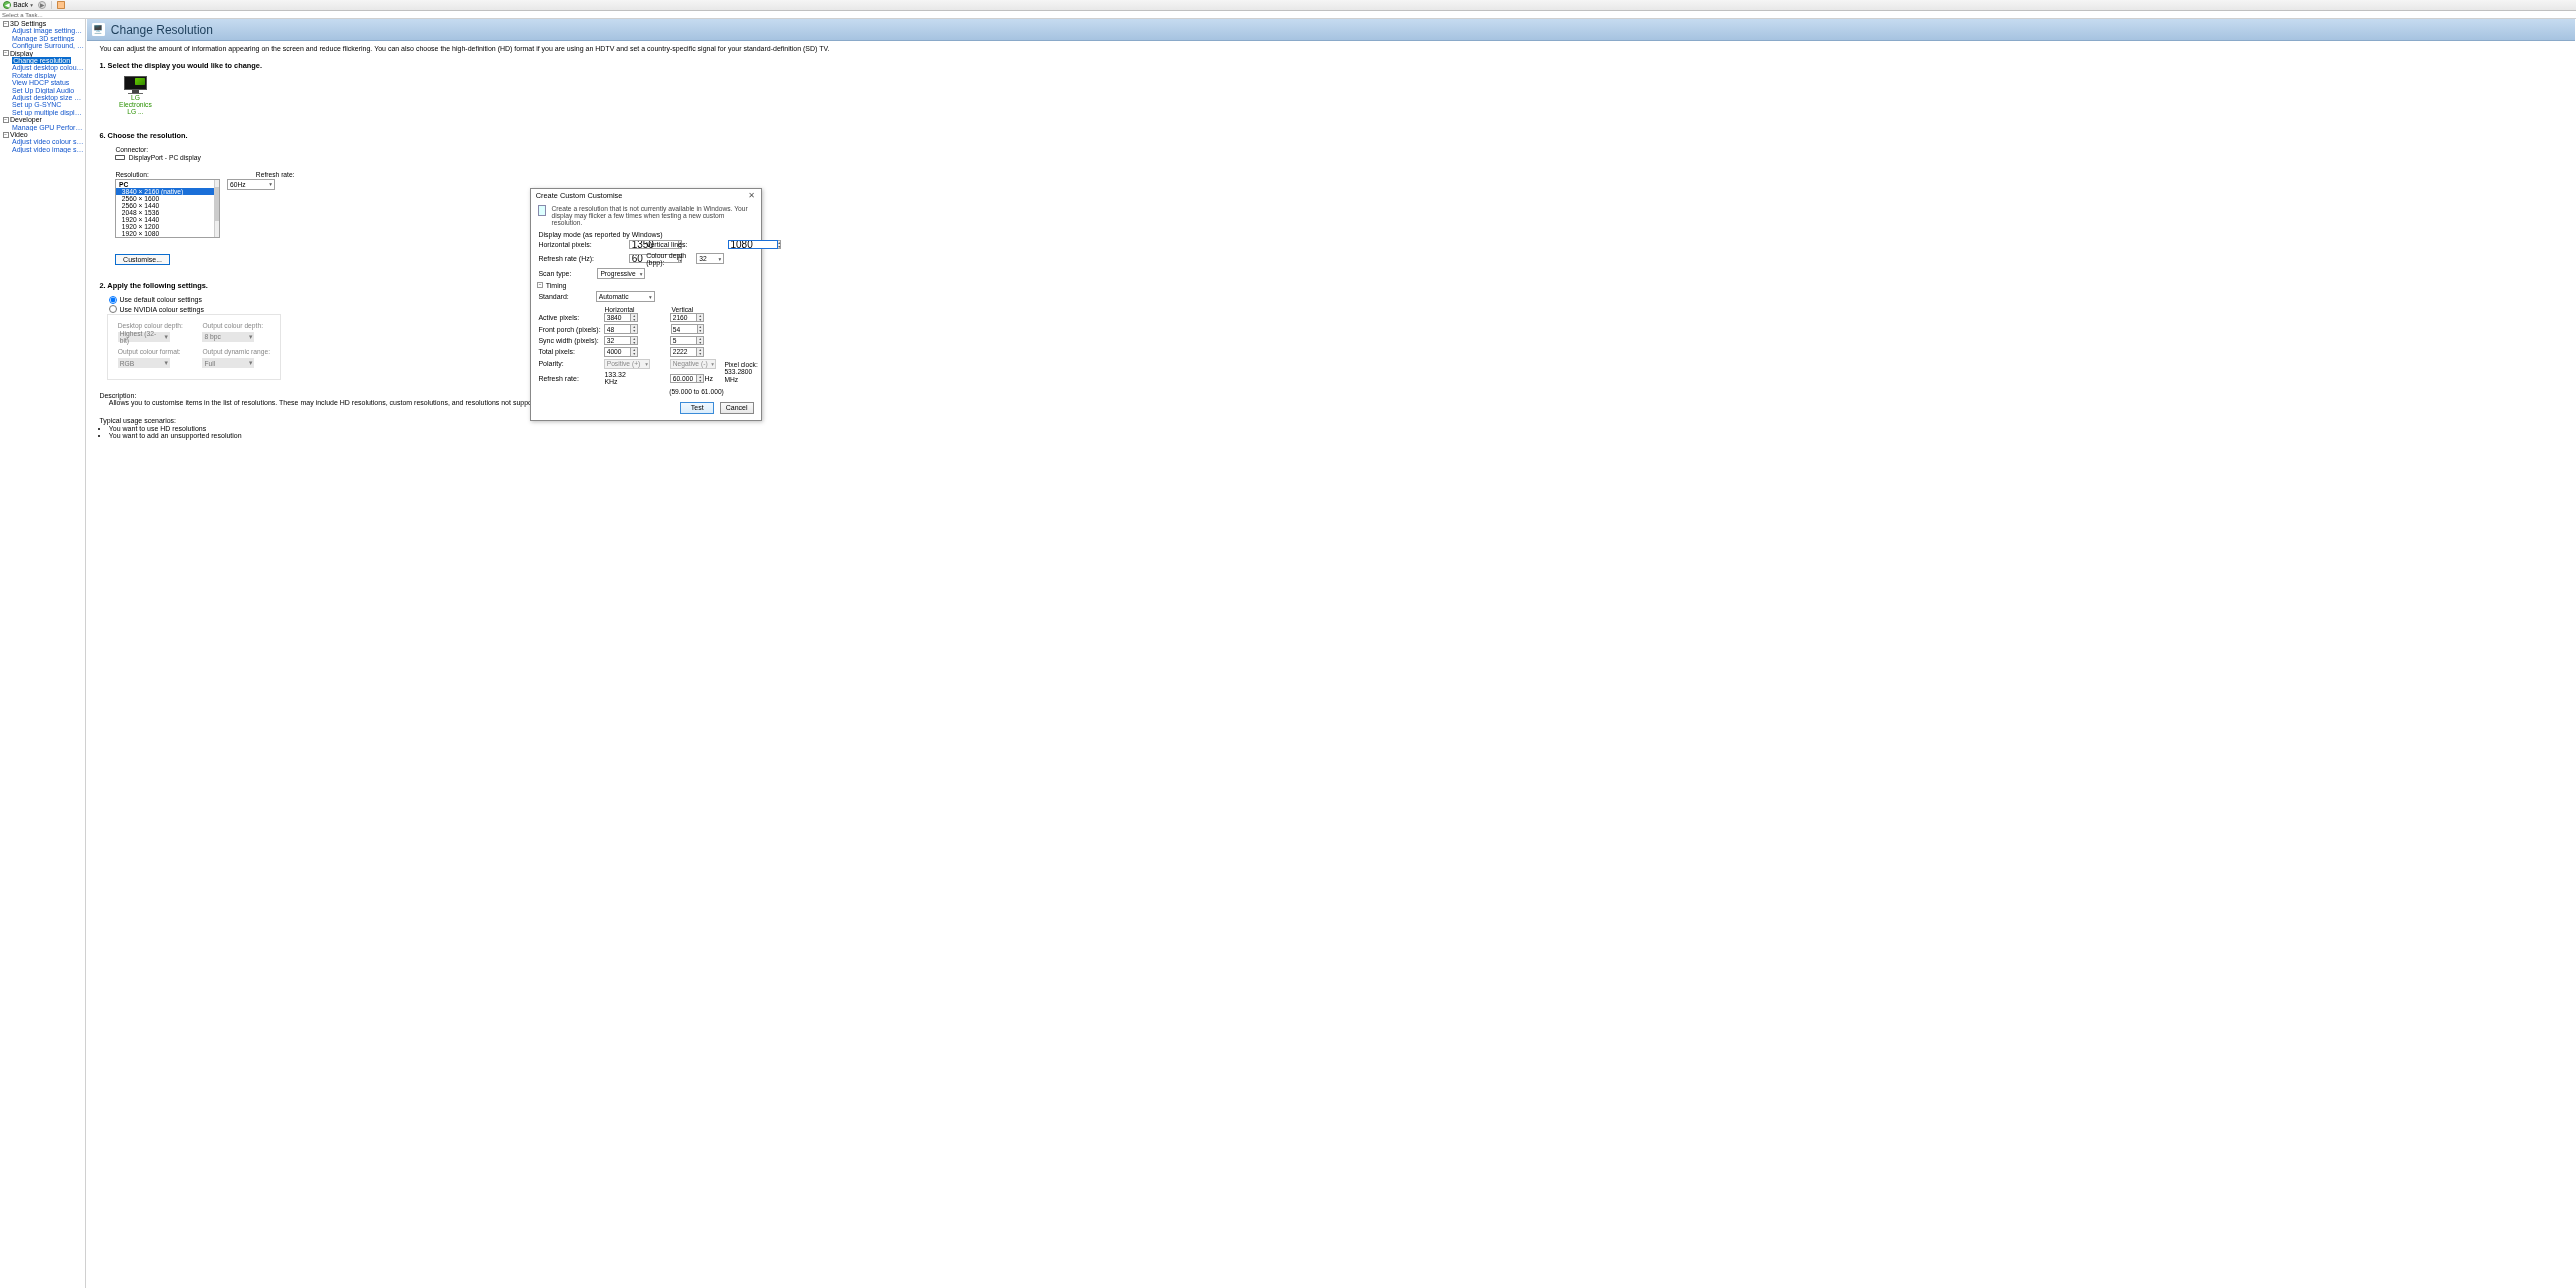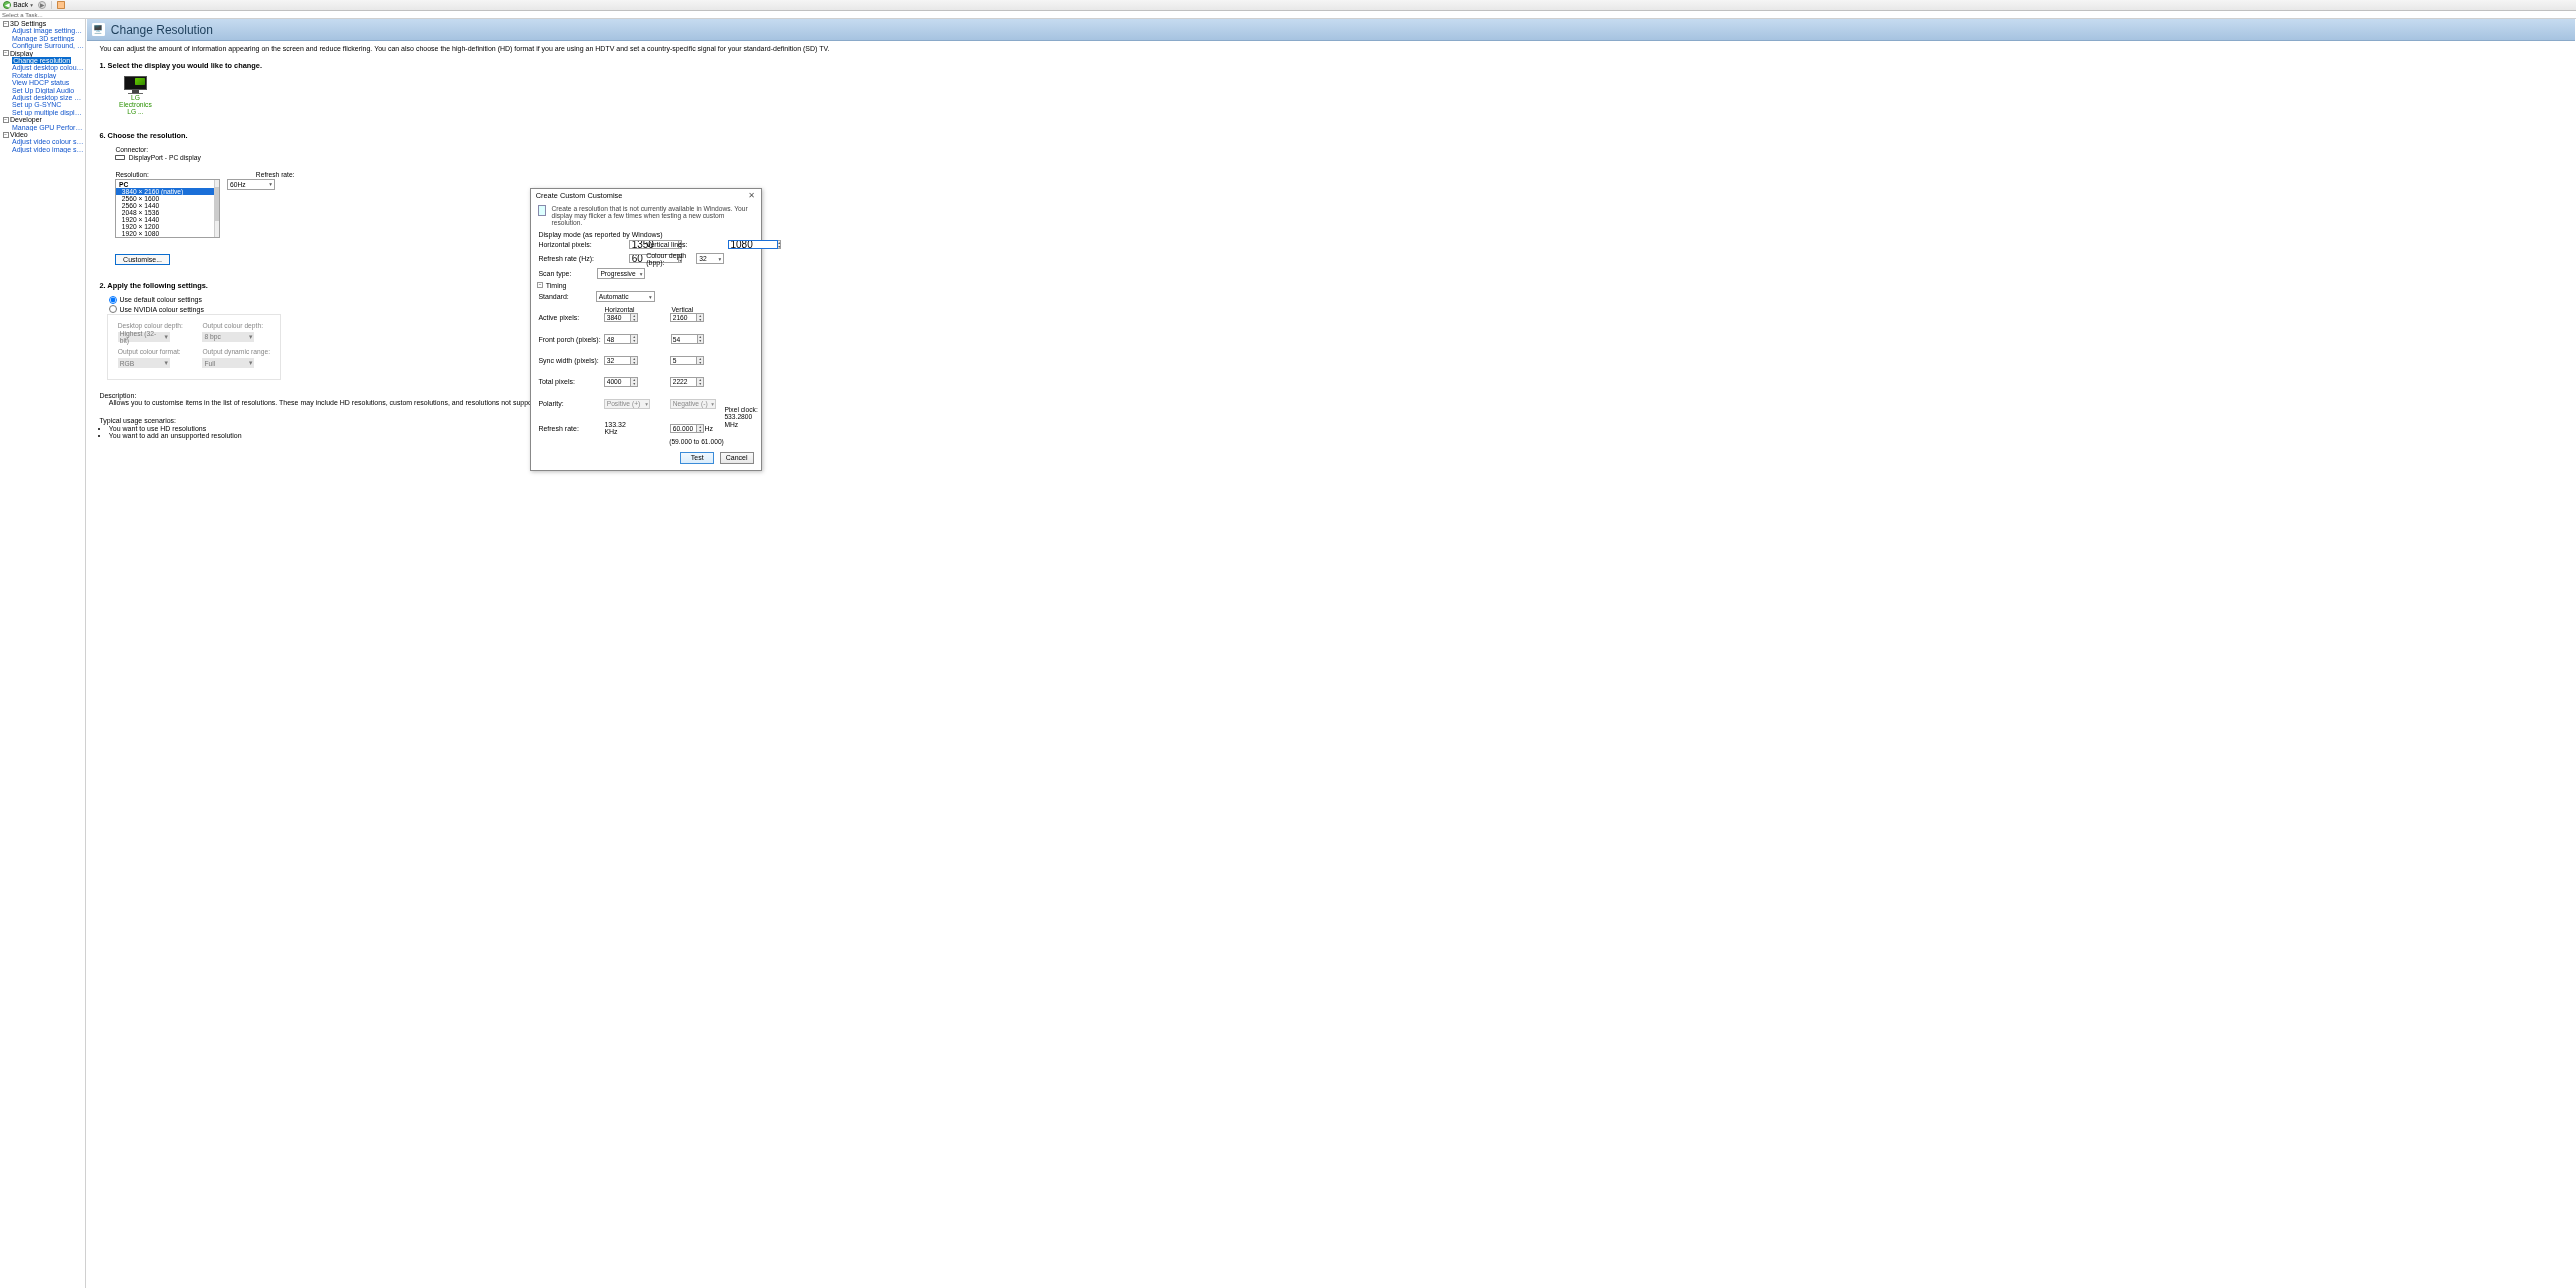--- a/index.html
+++ b/index.html
@@ -343,21 +343,21 @@
         </div>
 
         <div style="display:grid;grid-template-columns:66px 40px 27px 40px 40px;padding:2.7px 6.7px 0 6.7px;">
           <span></span>
           <span class="colh">Horizontal</span>
           <span></span>
           <span class="colh">Vertical</span>
           <span></span>
         </div>
 
-        <div style="display:grid;grid-template-columns:66px 34px 32px 34px 20px 40px;row-gap:12px;align-items:center;padding:0 6.7px;">
+        <div style="display:grid;grid-template-columns:66px 34px 32px 34px 20px 40px;row-gap:2px;align-items:center;padding:0 6.7px;">
 
           <span>Active pixels:</span>
           <div style="display:flex;">
               <input class="ro" value="3840" style="">
               <span class="spin">
                 <span>▴</span>
                 <span>▾</span>
               </span>
             </div>
           <span></span>

